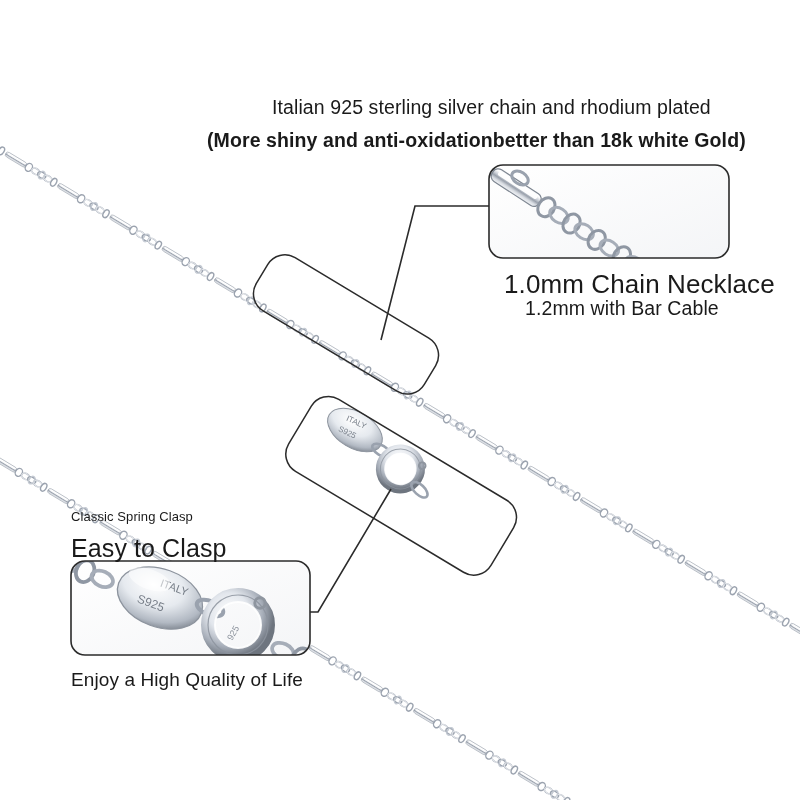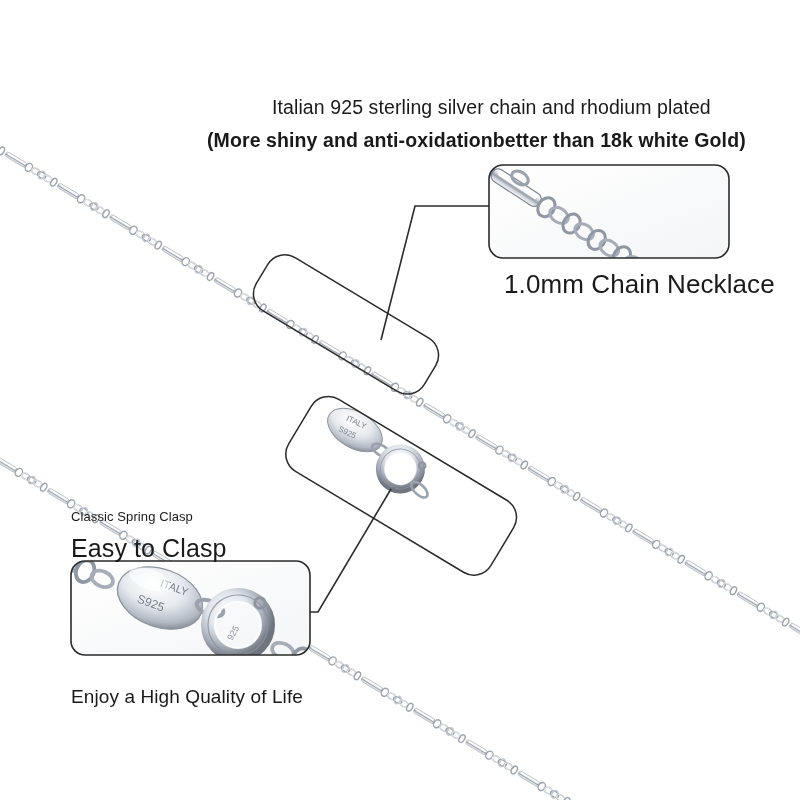--- a/index.html
+++ b/index.html
@@ -61,21 +61,20 @@
   }
   #clasp-2 {
     left: 71px;
     top: 534px;
     font-size: 25px;
   }
   #tagline {
     left: 71px;
     top: 669px;
     font-size: 19px;
-    margin-top: 17px;
   }
 </style>
 </head>
 <body>
 
 <div id="stage">
 
   <svg id="artwork" viewBox="0 0 800 800" xmlns="http://www.w3.org/2000/svg">
     <defs>
 
@@ -244,20 +243,21 @@
       <rect x="71" y="561" width="239" height="94" rx="14" fill="none" stroke="#2b2b2b" stroke-width="1.6"></rect>
     </g>
   </svg>
 
   <div class="txt" id="headline-1">Italian 925 sterling silver chain and rhodium plated</div>
 
   <div class="txt" id="headline-2">(More shiny and anti-oxidationbetter than 18k white Gold)</div>
 
   <div class="txt" id="spec-1">1.0mm Chain Necklace</div>
 
+  <div class="txt" id="spec-2">1.2mm with Bar Cable</div>
 
   <div class="txt" id="clasp-1">Classic Spring Clasp</div>
 
   <div class="txt" id="clasp-2">Easy to Clasp</div>
 
   <div class="txt" id="tagline">Enjoy a High Quality of Life</div>
 
 </div>
 
 </body></html>

